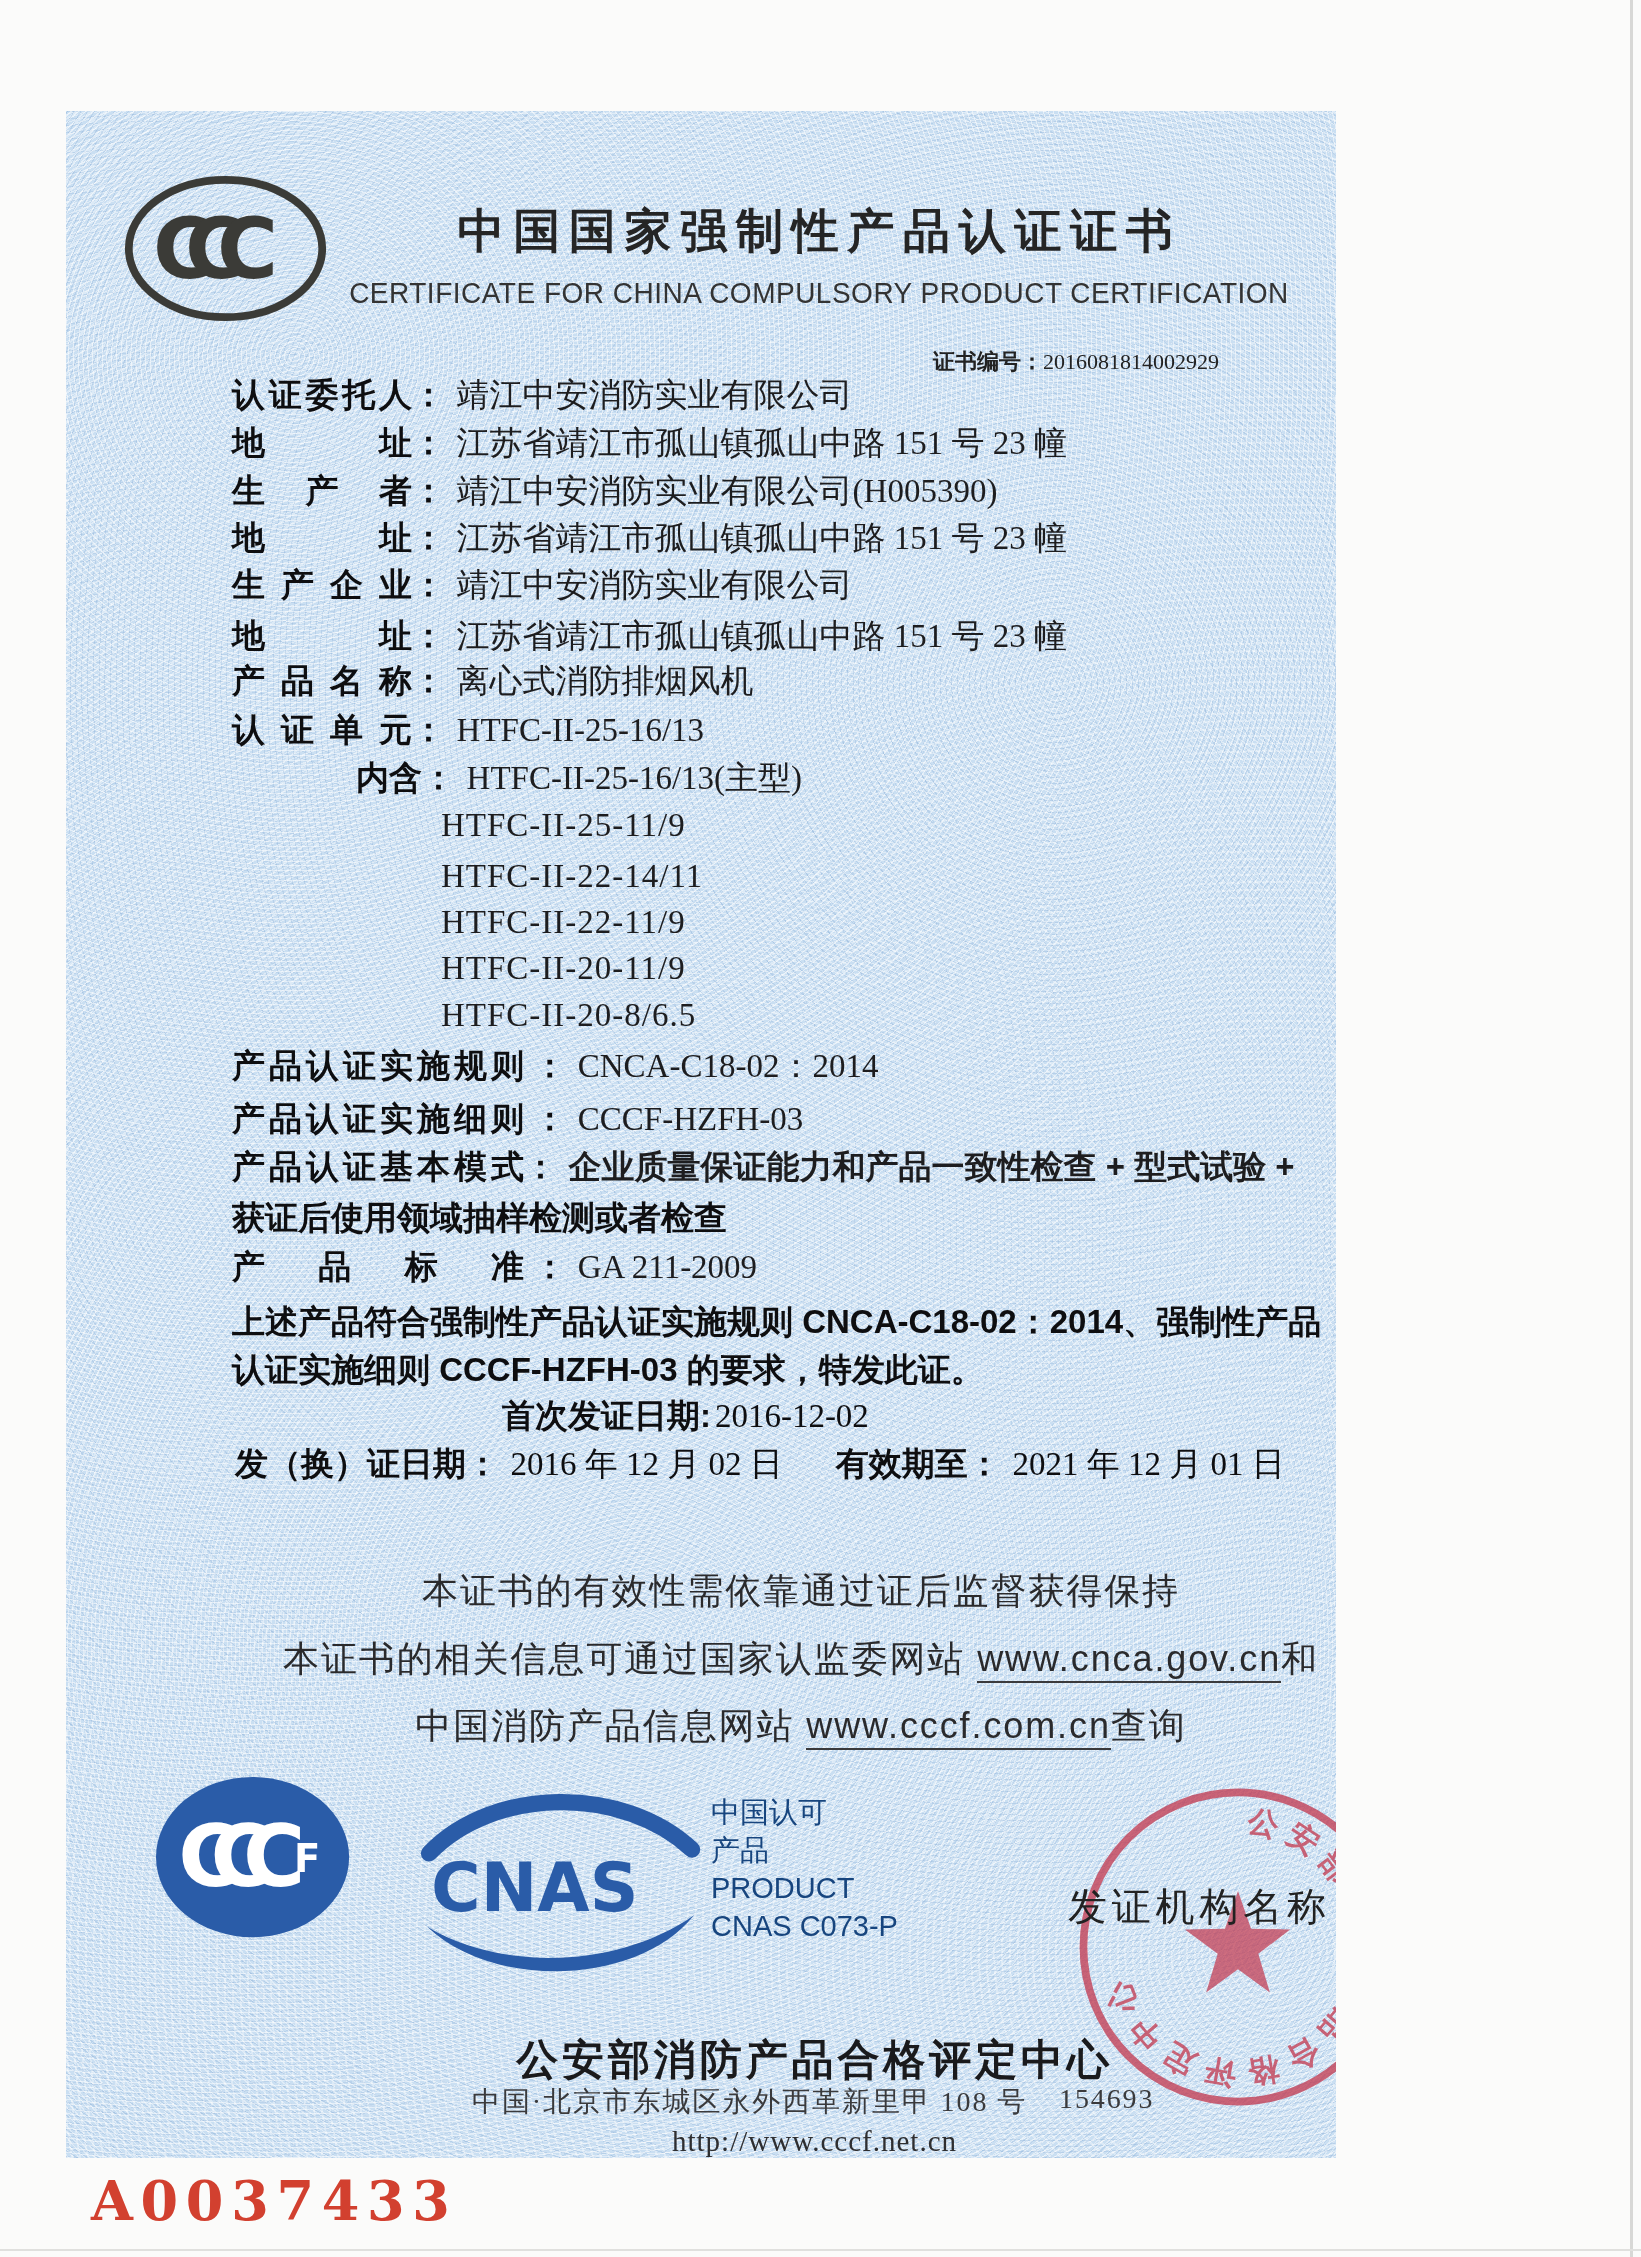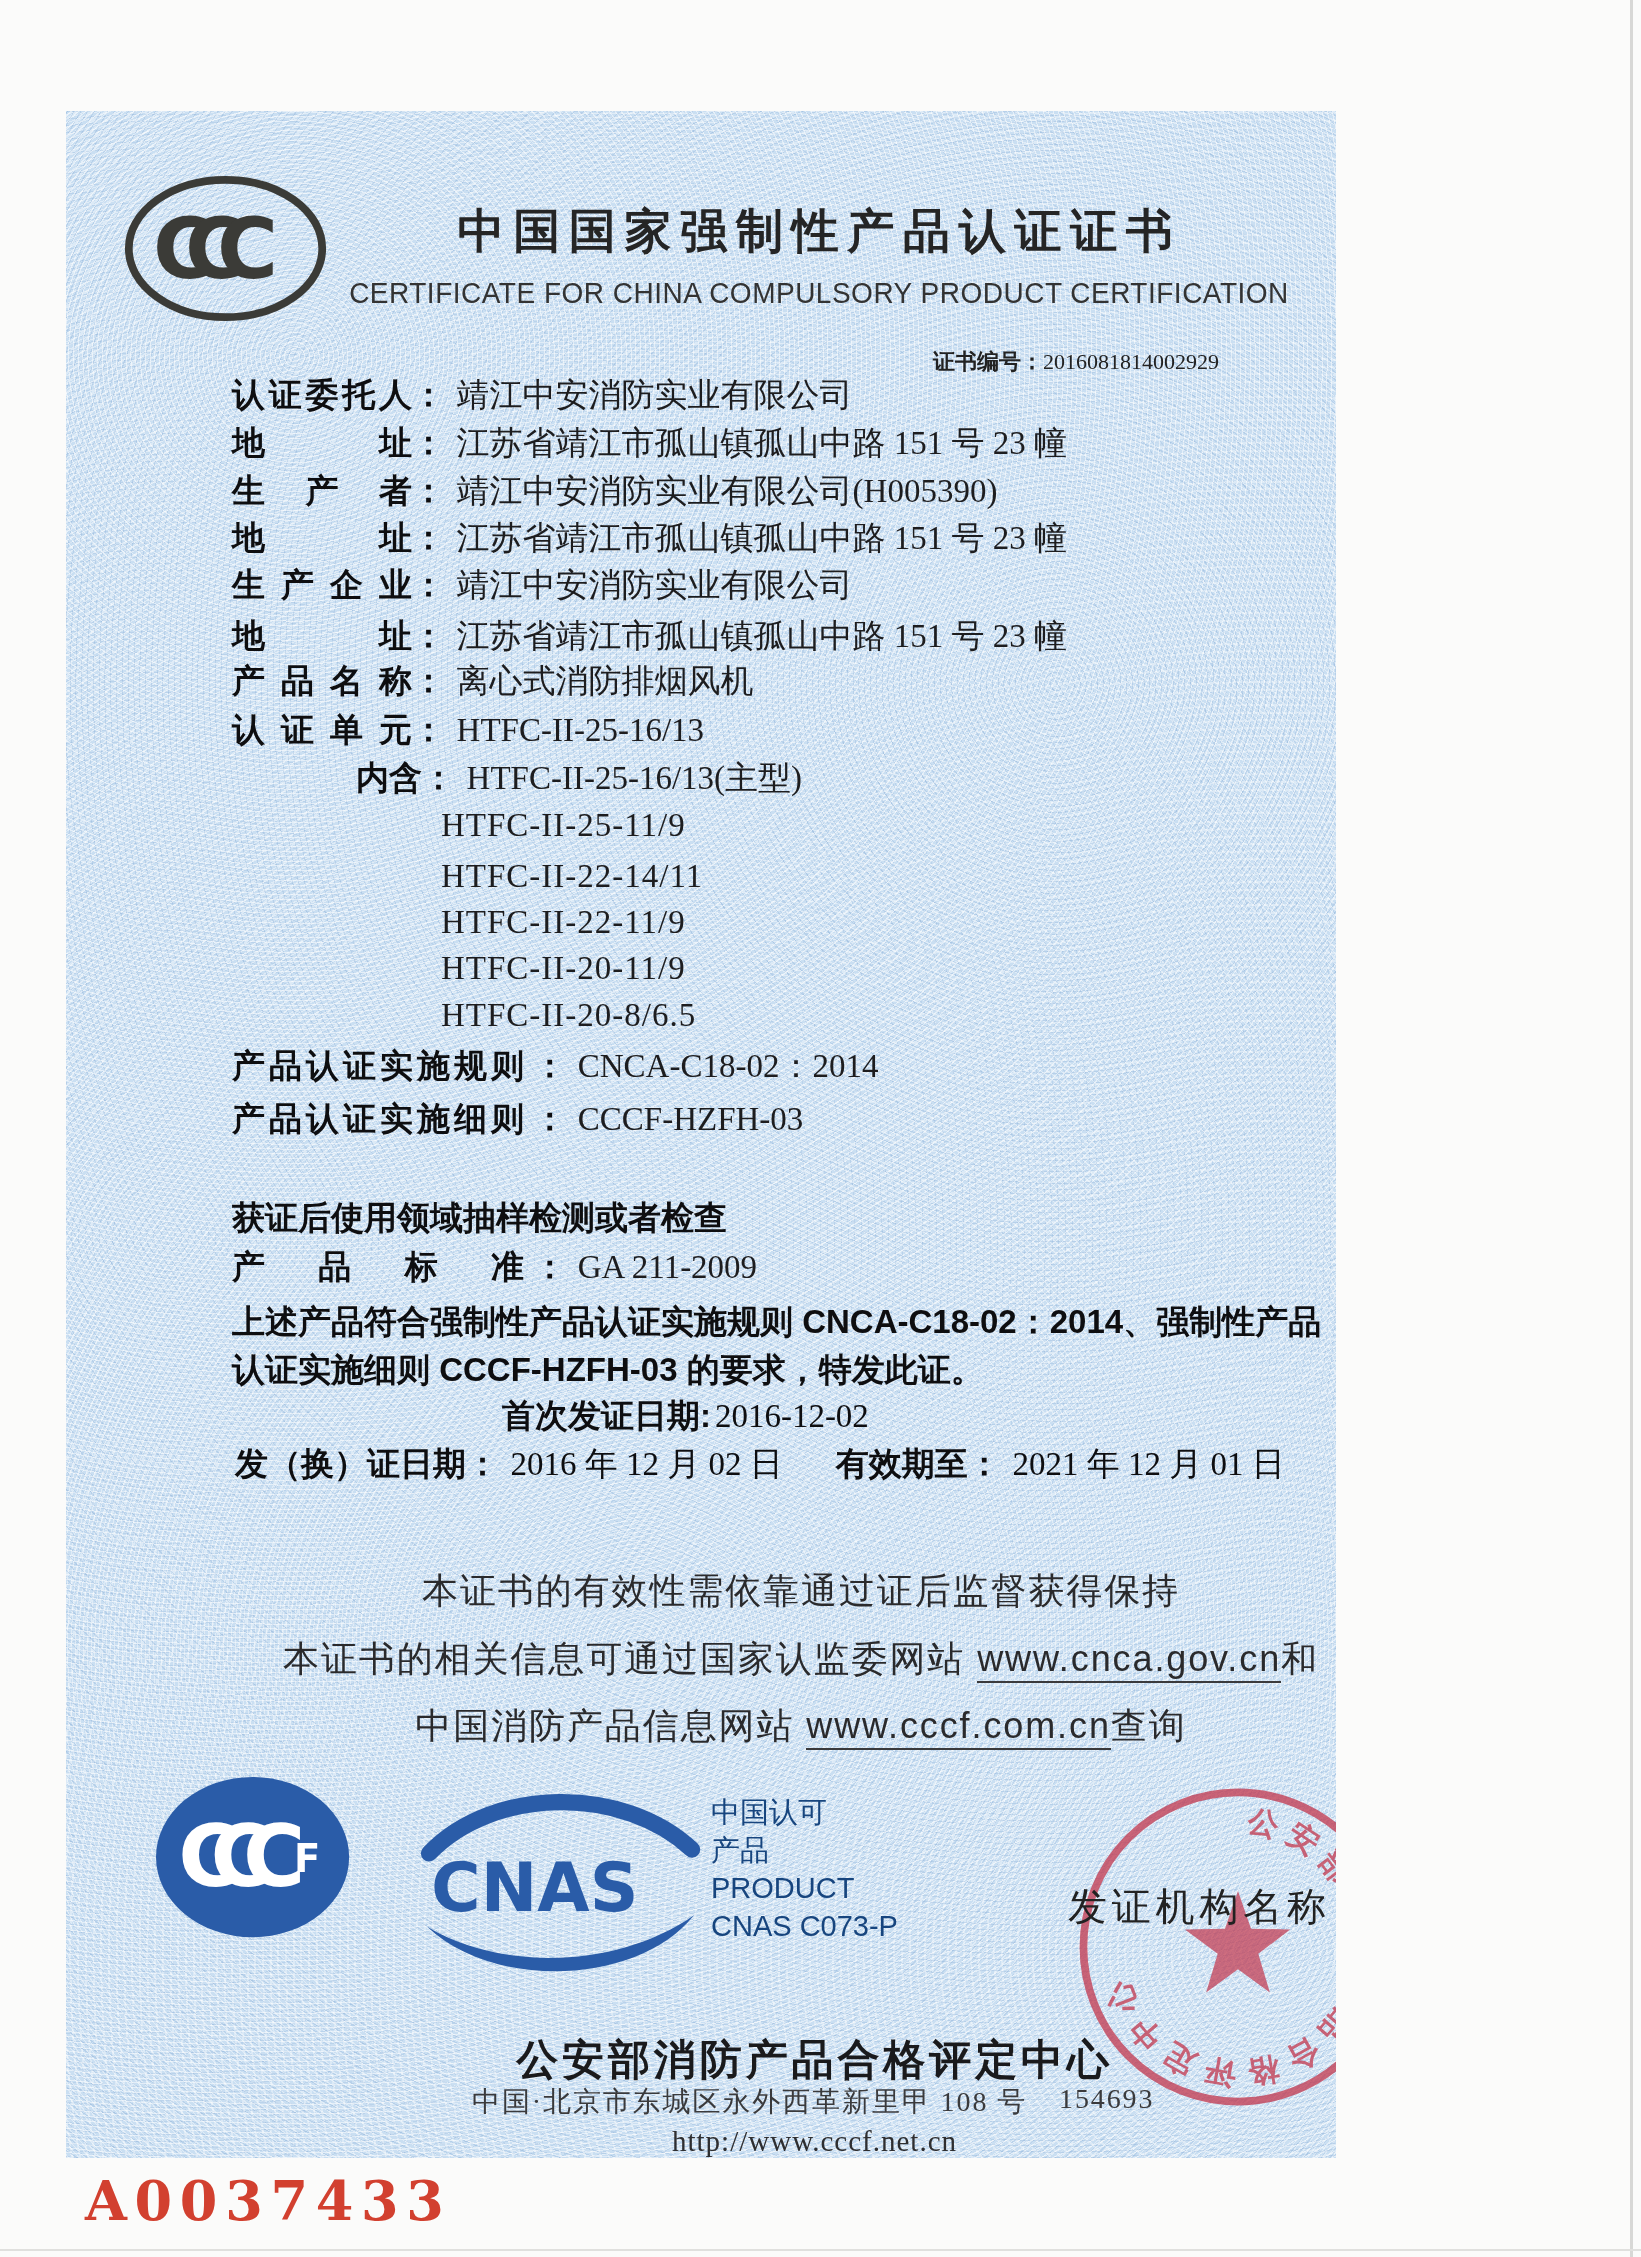--- a/index.html
+++ b/index.html
@@ -64,21 +64,21 @@
 
   
   .cnas-caption{left:645px;top:1682px;font-size:29px;color:#17457e;line-height:38px;white-space:nowrap;font-weight:500;}
   .issuer-label{left:1002px;top:1769px;font-size:39px;font-weight:500;letter-spacing:4.8px;color:#222;z-index:6;}
   .orgname{left:290px;top:1921px;width:917px;text-align:center;font-size:42px;font-weight:700;letter-spacing:3.9px;color:#1a1a1c;}
   .orgaddr{left:406px;top:1972px;font-size:28px;color:#3a3a3c;font-family:"Liberation Serif","DejaVu Serif",serif;letter-spacing:1.9px;}
   .orgpost{left:993px;top:1972px;font-size:28px;color:#3a3a3c;font-family:"Liberation Serif","DejaVu Serif",serif;letter-spacing:1.9px;}
   .orgurl{left:290px;top:2014px;width:917px;text-align:center;font-size:29px;color:#2e2e30;font-family:"Liberation Serif","DejaVu Serif",serif;letter-spacing:1px;}
 
   .serial{
-    position:absolute;left:85px;top:2169px;font-size:54px;letter-spacing:7.7px;
+    position:absolute;left:91px;top:2169px;font-size:54px;letter-spacing:7.7px;
     color:#d2402f;font-family:"DejaVu Serif","Liberation Serif",serif;font-weight:600;text-align:right;
   }
 
   .stamp{position:absolute;left:1002px;top:1666px;z-index:4;opacity:.85;}
   svg text{user-select:none;}
 </style>
 </head>
 <body>
 
 <div class="cert">
@@ -103,20 +103,21 @@
   <div class="fl" style="top:645px;left:290px"><span style="font-weight:700;color:#0e0e10">内含</span><span class="colon">：</span><span class="fvalue">HTFC-II-25-16/13(主型)</span></div>
 
   <div class="model" style="top:696px">HTFC-II-25-11/9</div>
   <div class="model" style="top:747px">HTFC-II-22-14/11</div>
   <div class="model" style="top:793px">HTFC-II-22-11/9</div>
   <div class="model" style="top:839px">HTFC-II-20-11/9</div>
   <div class="model" style="top:886px">HTFC-II-20-8/6.5</div>
 
   <div class="fl" style="top:933px"><span class="rlabel">产品认证实施规则</span><span class="colon"> ：</span><span class="fvalue">CNCA-C18-02：2014</span></div>
   <div class="fl" style="top:986px"><span class="rlabel">产品认证实施细则</span><span class="colon"> ：</span><span class="fvalue">CCCF-HZFH-03</span></div>
+  <div class="fl" style="top:1034px"><span class="rlabel">产品认证基本模式</span><span class="colon">：</span><span class="fvalue" style="font-weight:600;font-family:'Liberation Sans',sans-serif">企业质量保证能力和产品一致性检查 + 型式试验 +</span></div>
   <div class="boldline" style="top:1085px">获证后使用领域抽样检测或者检查</div>
   <div class="fl" style="top:1134px"><span class="rlabel">产品标准</span><span class="colon"> ：</span><span class="fvalue">GA 211-2009</span></div>
 
   <div class="boldline" style="top:1189px">上述产品符合强制性产品认证实施规则 CNCA-C18-02：2014、强制性产品</div>
   <div class="boldline" style="top:1237px">认证实施细则 CCCF-HZFH-03 的要求，特发此证。</div>
 
   <div class="boldline" style="top:1283px;left:436px"><span>首次发证日期:</span><span class="fvalue" style="font-weight:400;padding-left:3.9px">2016-12-02</span></div>
   <div class="boldline" style="top:1331px;left:169px"><span>发（换）证日期：</span><span class="fvalue" style="font-weight:400">2016 年 12 月 02 日</span><span style="display:inline-block;width:53px"></span><span>有效期至：</span><span class="fvalue" style="font-weight:400">2021 年 12 月 01 日</span></div>
 
   <div class="abs notes" style="top:1524px"><span>本证书的相关信息可通过国家认监委网站</span> <span class="lnk">www.cnca.gov.cn</span><span>和</span></div>

